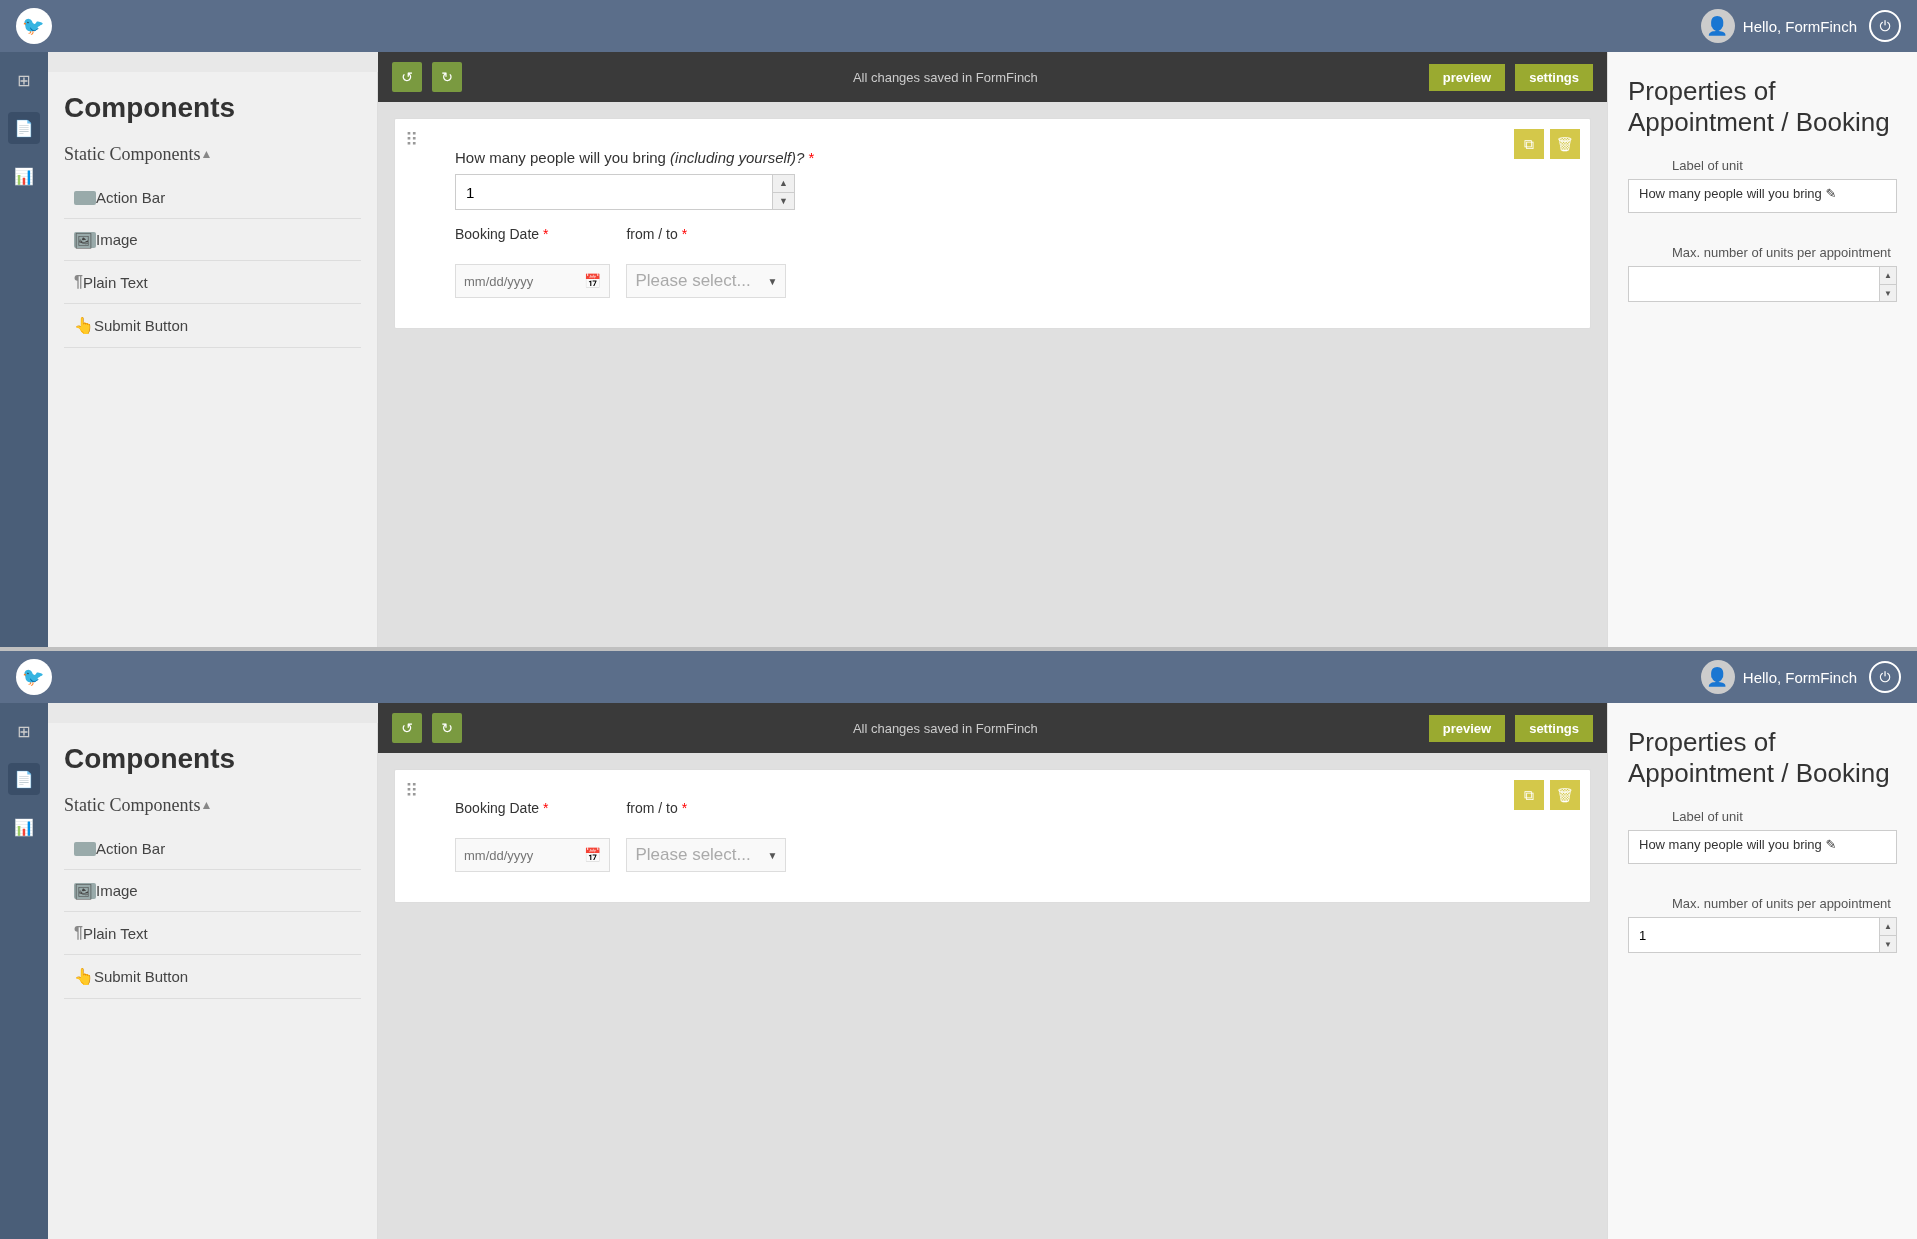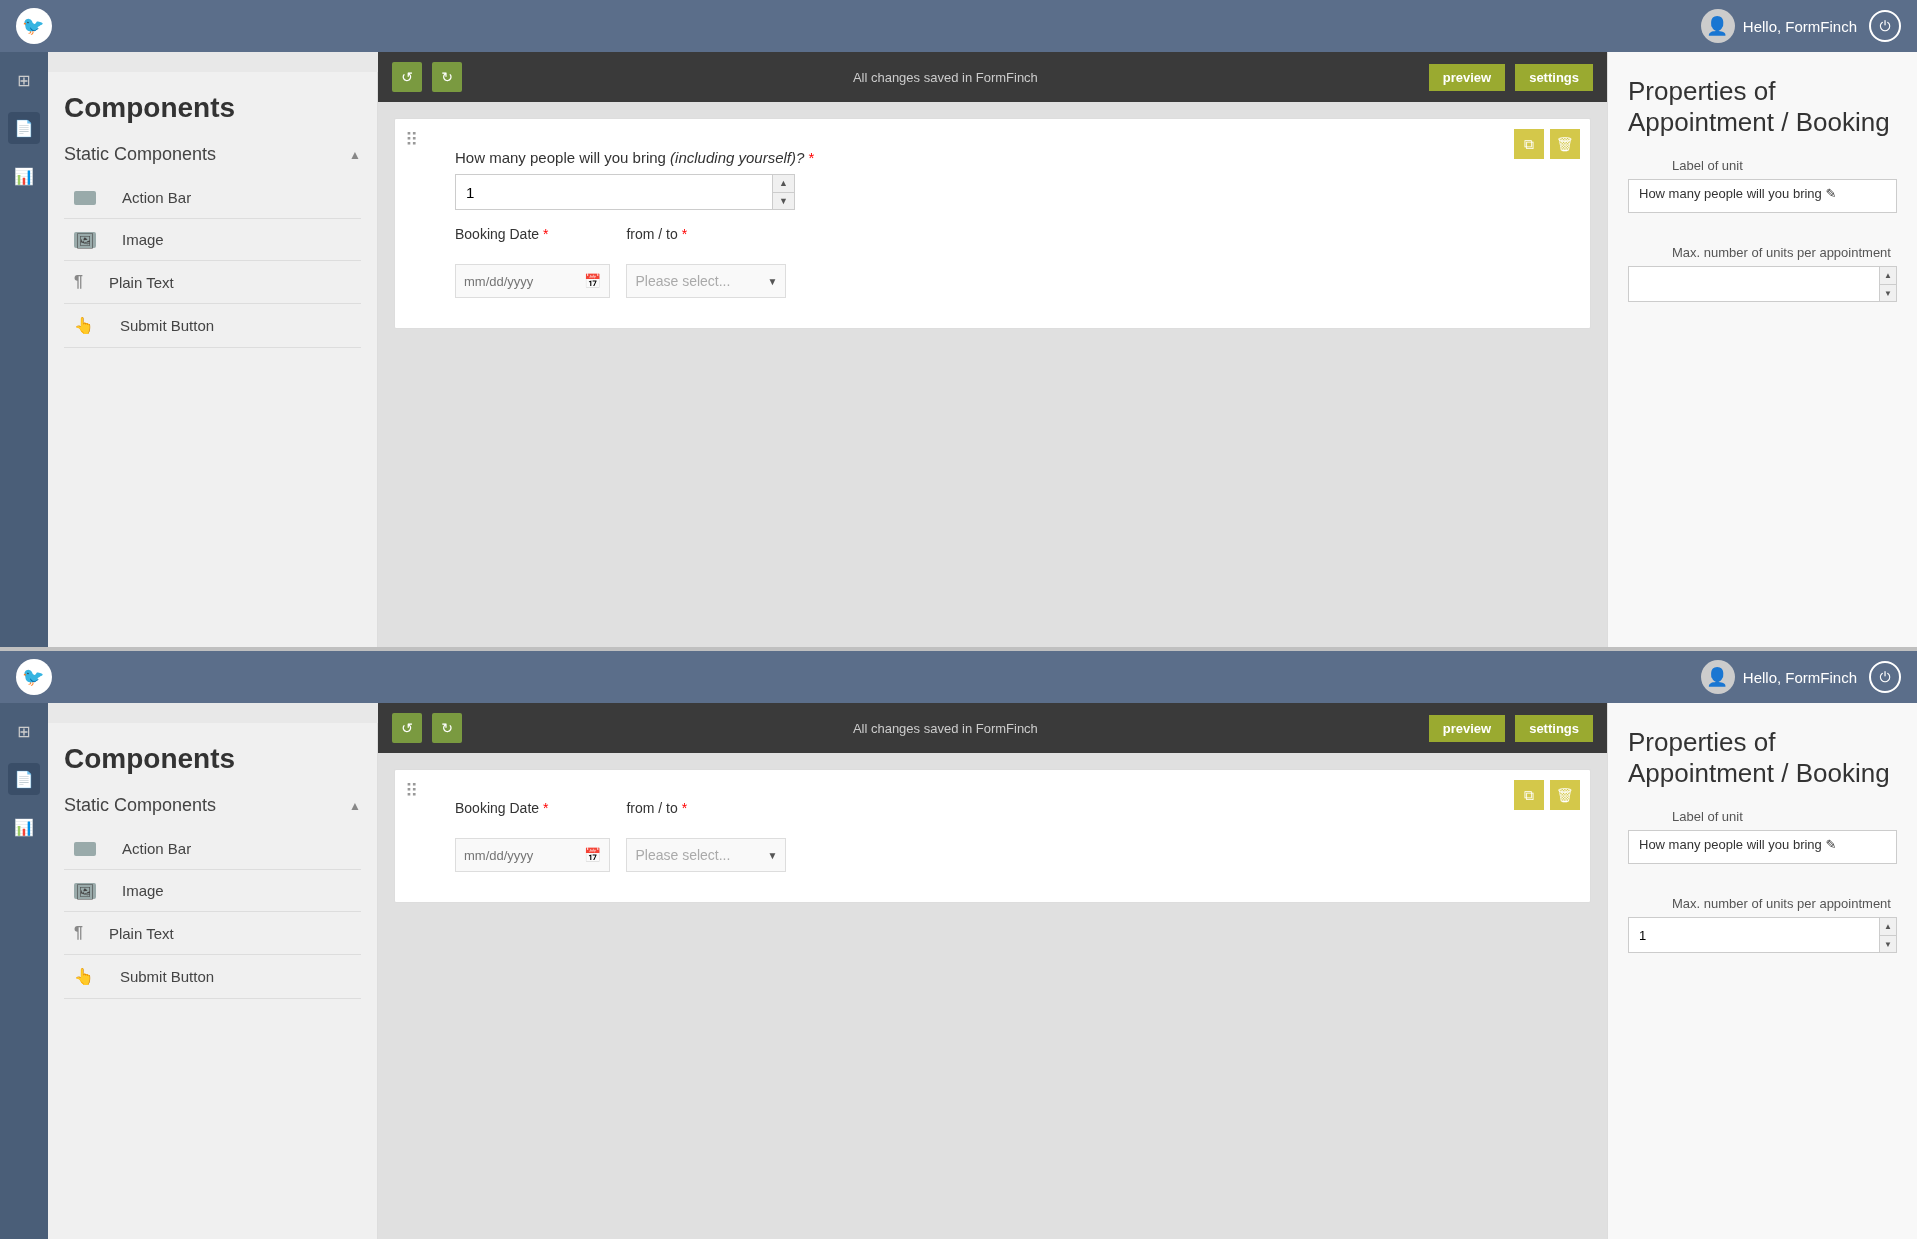--- a/index.html
+++ b/index.html
@@ -71,34 +71,35 @@
       width: 330px;
       background: #f0f0f0;
       padding: 20px 16px;
       border-right: 1px solid #ddd;
       margin-top: 20px;
     }
     .sidebar-title {
       font-size: 28px; font-weight: bold; color: #333; margin-bottom: 20px;
     }
     .sidebar-section-header {
-      display: flex; align-items: center; justify-content: space-between;
+      display: flex; align-items: center; justify-content: flex-start;
       margin-bottom: 12px;
+      font-family: Liberation Serif, serif;
     }
     .sidebar-section-title {
       font-size: 18px; color: #444; font-weight: normal;
     }
     .collapse-arrow {
       color: #888; font-size: 12px; cursor: pointer;
     }
     .sidebar-item {
-      display: flex; align-items: center; gap: 26px;
+      display: flex; align-items: center; gap: 0;
       padding: 12px 10px;
       border-bottom: 1px solid #ddd;
-      cursor: pointer; color: #444; font-size: 15px; text-align: center;
+      cursor: pointer; color: #444; font-size: 15px;
     }
     .sidebar-item-icon {
       width: 22px; height: 14px; background: #9aa; border-radius: 2px;
       display: inline-block;
     }
     .sidebar-item-icon-img {
       width: 22px; height: 16px; background: #9aa; border-radius: 2px;
       display: inline-block; position: relative;
     }
     .sidebar-item-icon-text {
@@ -201,21 +202,21 @@
       color: #aaa; font-size: 13px; outline: none; width: 120px;
     }
     .date-input-wrap .cal-icon {
       padding: 0 8px; color: #888; font-size: 14px;
     }
     .time-select {
       border: 1px solid #ddd; height: 34px; background: #f9f9f9;
       display: flex; align-items: center; padding: 0 8px;
       min-width: 160px; gap: 8px; cursor: pointer;
     }
-    .time-select-text { flex: 1; color: #aaa; font-size: 14px; }
+    .time-select-text { flex: 1; color: #aaa; font-size: 17px; }
     .time-select-arrow { color: #555; font-size: 10px; }
 
     
     .properties-panel {
       width: 310px;
       background: #f8f8f8;
       padding: 24px 20px;
       border-left: 1px solid #ddd;
     }
     .properties-title {

